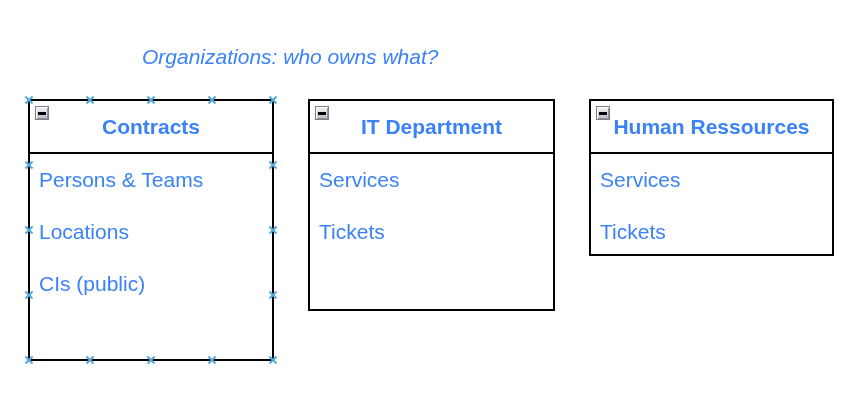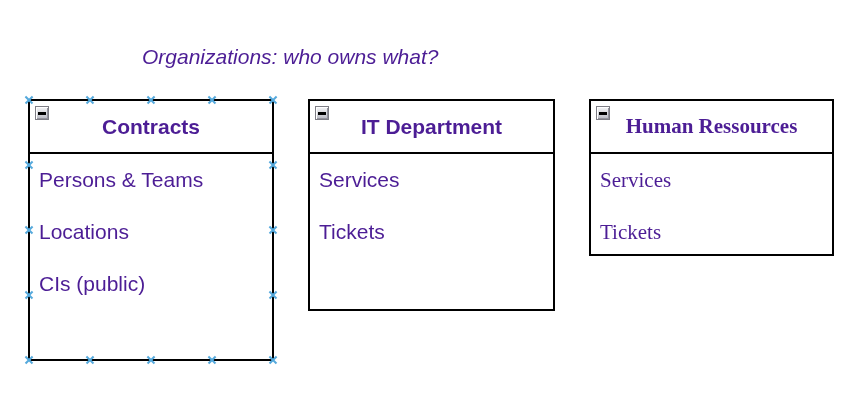--- a/index.html
+++ b/index.html
@@ -3,40 +3,40 @@
 <meta charset="utf-8">
 <style>
   html, body { margin: 0; padding: 0; background: #ffffff; }
   .canvas {
     position: relative;
     width: 862px;
     height: 408px;
     background: #ffffff;
     overflow: hidden;
     font-family: "Liberation Sans", "DejaVu Sans", sans-serif;
-    color: #4c1d95;
+    color: #3b82f6;
   }
   .diagram-title {
     position: absolute;
     left: 142px;
     top: 45px;
     font-size: 21px;
     font-style: italic;
     white-space: nowrap;
   }
   .org-box {
     position: absolute;
     box-sizing: border-box;
     border: 2px solid #000000;
     background: #ffffff;
     overflow: hidden;
   }
   .box-1 { left: 28px;  top: 99px; width: 246px; height: 262px; overflow: visible; }
   .box-2 { left: 308px; top: 99px; width: 247px; height: 212px; }
-  .box-3 { left: 589px; top: 99px; width: 245px; height: 157px; font-family: Liberation Serif, serif; }
+  .box-3 { left: 589px; top: 99px; width: 245px; height: 157px; }
   .box-header {
     position: relative;
     height: 51px;
     border-bottom: 2px solid #000000;
     display: flex;
     align-items: center;
     justify-content: center;
     font-weight: bold;
     font-size: 21px;
     white-space: nowrap;

